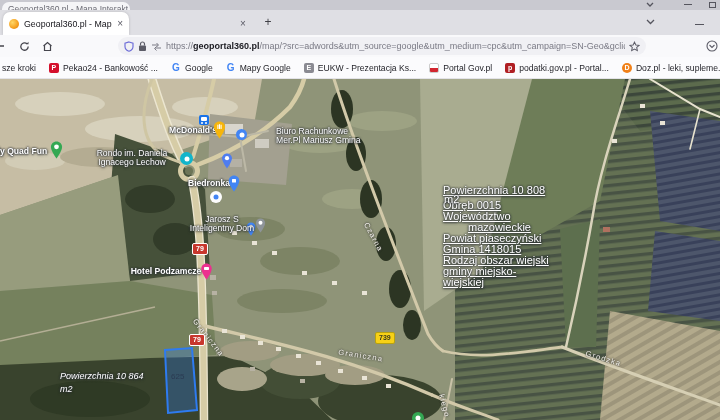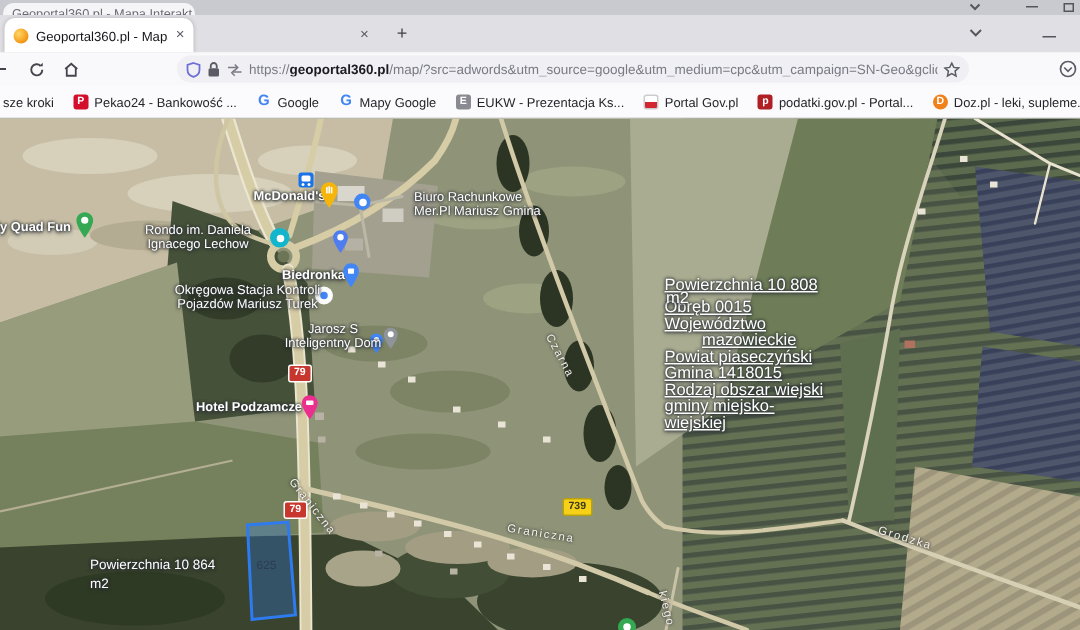--- a/index.html
+++ b/index.html
@@ -56,21 +56,21 @@
   .shield-yel { background:#f7d117; color:#3a3a1e; border:1px solid #b8a20e; }
   .pin { position:absolute; }
   .cpin { position:absolute; border-radius:50%; }
   .cpin::after { content:""; position:absolute; left:50%; bottom:-3px; transform:translateX(-50%);
                  border-left:3px solid transparent; border-right:3px solid transparent; border-top:4px solid inherit; }
   .cdot { position:absolute; left:50%; top:50%; width:5px; height:5px; border-radius:50%; background:#fff; transform:translate(-50%,-50%); }
   .businfo { position:absolute; width:10px; height:10px; border-radius:2px; background:#1a73e8; }
   .businfo::before { content:""; position:absolute; left:2px; top:2px; width:6px; height:4px; background:#fff; border-radius:1px; }
   .businfo::after { content:""; position:absolute; left:2px; bottom:1.5px; width:2px; height:2px; background:#fff; border-radius:50%; box-shadow:4px 0 0 #fff; }
 
-  .info-left { font-size:9px; line-height:13px; }
+  .info-left { font-size:9px; line-height:13px;font-style:italic; }
   .info-right { font-size:11px; line-height:11px;text-decoration:underline; }
   .info-right .ind { padding-left:25px; }
   .info-right .m2abs { position:absolute; left:1px; top:9px; }
   .info-right .gap { margin-top:4px; }
 </style>
 </head>
 <body>
 
 <div class="browser">
 
@@ -352,24 +352,20 @@
 
     <div class="overlay poi-label halo" style="left:188px; top:100px;">Biedronka</div>
     <svg class="pin" style="left:228px; top:96px;" width="12" height="17" viewBox="0 0 24 34">
         <path d="M12 1C6 1 1.5 5.6 1.5 11.3 1.5 19 12 33 12 33s10.5-14 10.5-21.7C22.5 5.6 18 1 12 1z" fill="#4285f4"></path>
         <rect x="8" y="8" width="8" height="7" rx="1" fill="#fff"></rect>
       </svg>
 
     <div class="cpin" style="left:210px; top:112px; width:12px; height:12px; background:#fdfdfd; border-top-color:#fdfdfd;">
         <span class="cdot" style="background:#4285f4;"></span>
       </div>
-    <div class="overlay poi-label halo" style="left:112px; top:110px; width:106px; font-weight:normal;">
-      <div>Okręgowa Stacja Kontroli</div>
-        <div>Pojazdów Mariusz Turek</div>
-    </div>
 
     <svg class="pin" style="left:246px; top:143px;" width="10" height="14" viewBox="0 0 24 34">
         <path d="M12 1C6 1 1.5 5.6 1.5 11.3 1.5 19 12 33 12 33s10.5-14 10.5-21.7C22.5 5.6 18 1 12 1z" fill="#4285f4"></path>
         <circle cx="12" cy="11" r="4.5" fill="#fff"></circle>
       </svg>
     <svg class="pin" style="left:255px; top:139px;" width="11" height="15" viewBox="0 0 24 34">
         <path d="M12 1C6 1 1.5 5.6 1.5 11.3 1.5 19 12 33 12 33s10.5-14 10.5-21.7C22.5 5.6 18 1 12 1z" fill="#8e9499"></path>
         <circle cx="12" cy="11" r="4.5" fill="#fff"></circle>
       </svg>
     <div class="overlay poi-label halo" style="left:184px; top:136px; width:76px; font-weight:normal;">

